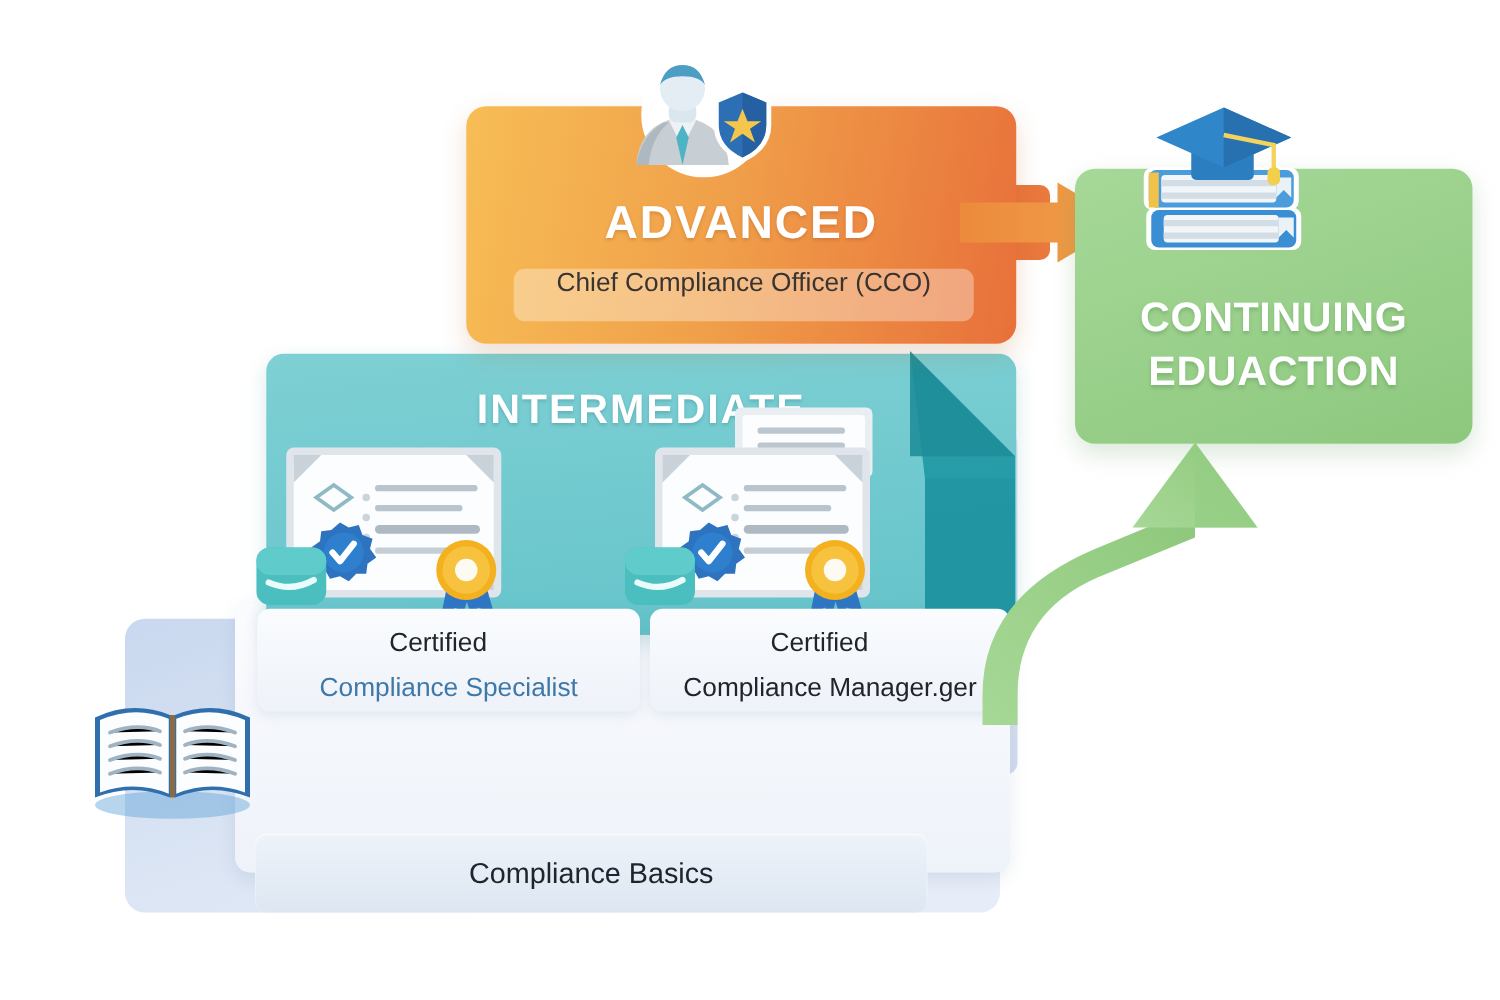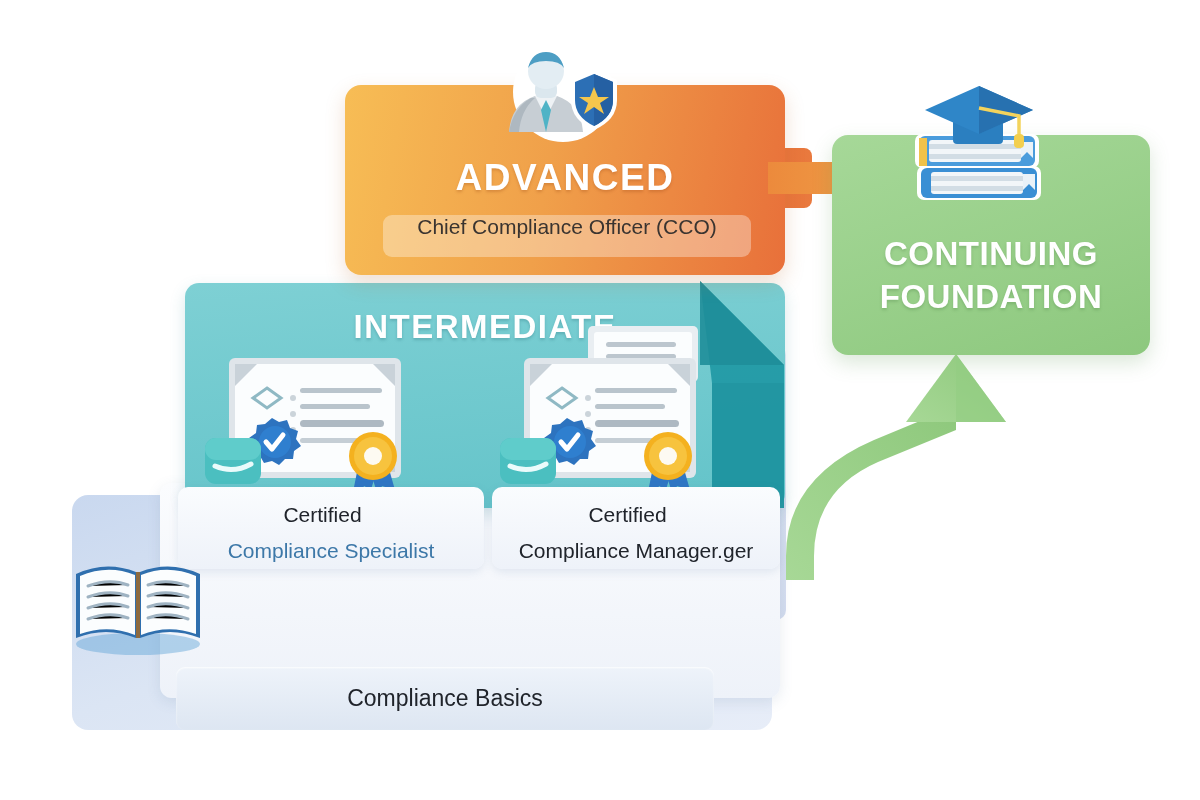--- a/index.html
+++ b/index.html
@@ -1,19 +1,19 @@
 <!DOCTYPE html>
 <html><head>
 <meta charset="utf-8">
 <style>
   html,body{margin:0;padding:0;background:#ffffff;}
   body{width:1200px;height:800px;overflow:hidden;font-family:"Liberation Sans",sans-serif;}
   #stage{position:relative;width:1200px;height:800px;background:#ffffff;}
 
-  .abs{position:absolute;}
+  .abs{position:absolute;margin-left:28px;}
 
   
   .platform-back{
     left:72px;top:495px;width:700px;height:235px;
     background:linear-gradient(160deg,#c9d8ef 0%,#dbe5f4 45%,#e7edf8 100%);
     border-radius:16px;
   }
   .platform-white{
     left:160px;top:483px;width:620px;height:215px;
     background:linear-gradient(180deg,#fbfcfe 0%,#eef2f9 100%);
@@ -307,21 +307,21 @@
           <stop offset="0%" stop-color="#ec8a3c"></stop>
           <stop offset="100%" stop-color="#f0a149"></stop>
         </linearGradient>
       </defs>
       <path d="M0,20 L78,20 L78,4 L132,36 L78,68 L78,52 L0,52 Z" fill="url(#gOrangeArrow)"></path>
     </svg>
   </div>
 
   <div class="abs panel-ce">
     <div class="ce-l1">CONTINUING</div>
-    <div class="ce-l2">FOUNDATION</div>
+    <div class="ce-l2">EDUACTION</div>
   </div>
 
   <div class="icon icon-grad">
     <svg width="150" height="126" viewBox="0 0 150 126">
       <g transform="translate(8,46)">
         <rect x="4" y="38" width="124" height="34" rx="7" fill="#ffffff"></rect>
         <rect x="8" y="40" width="116" height="30" rx="6" fill="#3a8fd4"></rect>
         <rect x="18" y="44" width="92" height="22" rx="3" fill="#f2f6f9"></rect>
         <rect x="18" y="48" width="92" height="5" fill="#d2dde5"></rect>
         <rect x="18" y="58" width="92" height="5" fill="#d2dde5"></rect>

